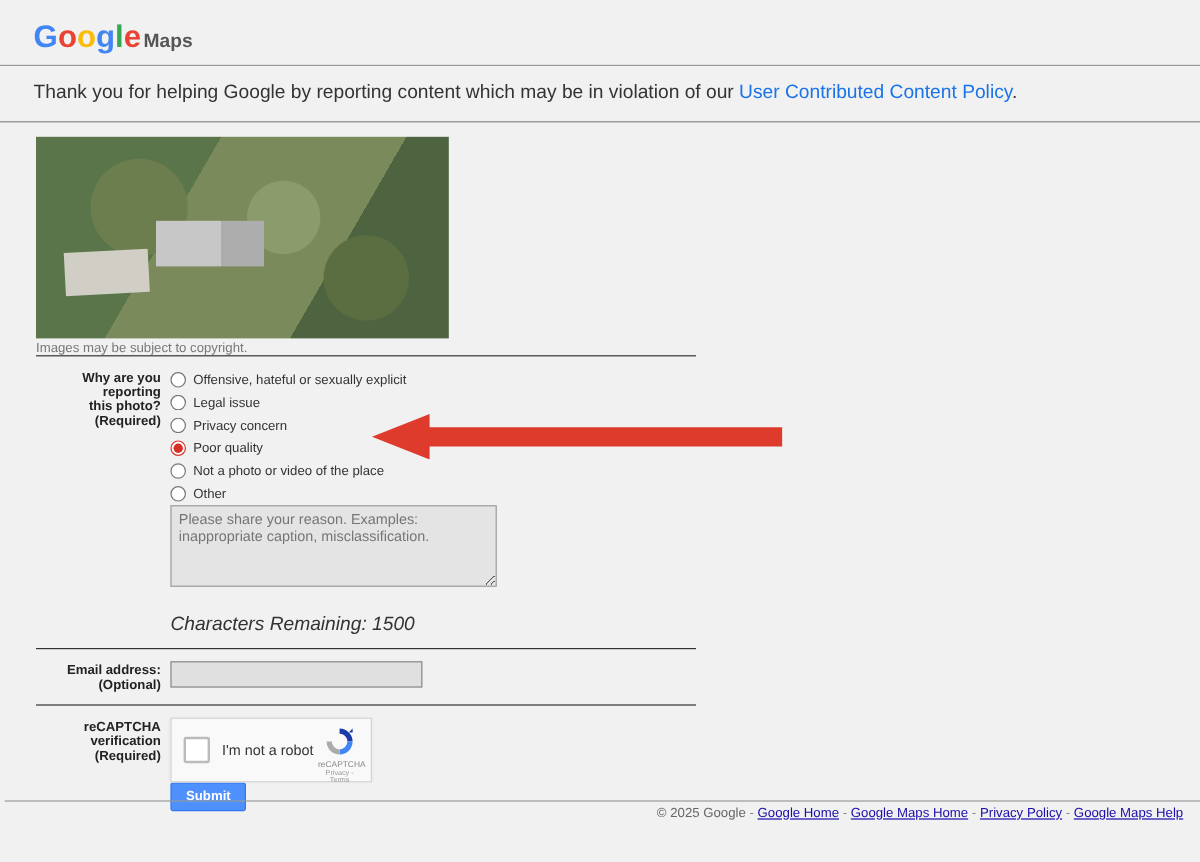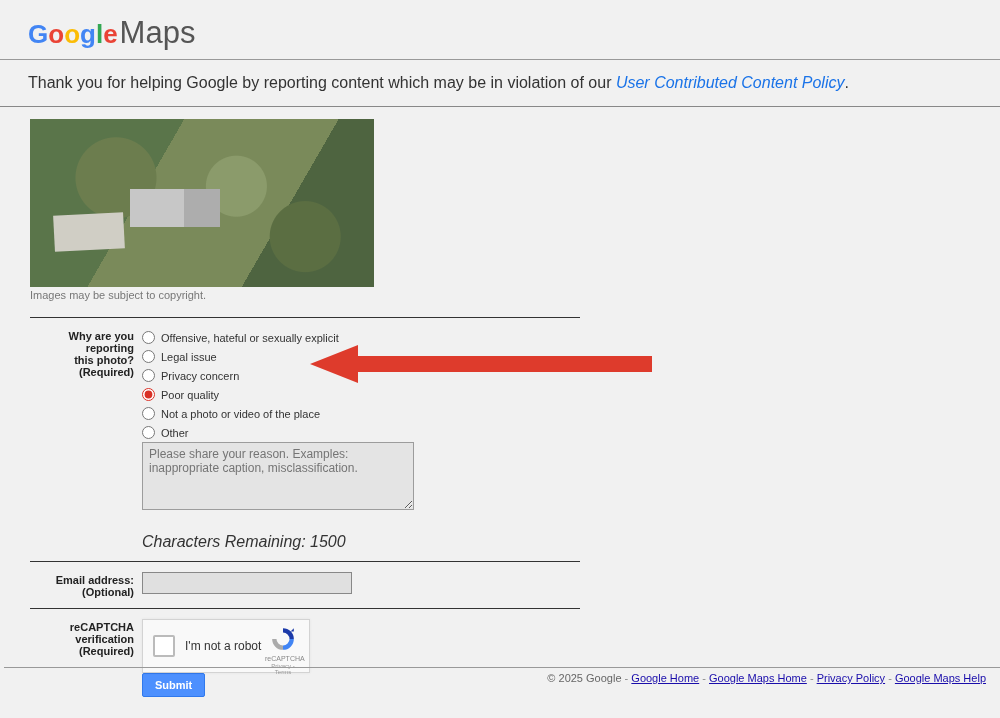--- a/index.html
+++ b/index.html
@@ -15,28 +15,28 @@
   padding: 15px 28px 8px 28px;
   border-bottom: 1px solid #999;
 }
 .logo { display: inline-block; font-size: 26px; font-weight: 600; }
 .g1 { color: #4285F4; }
 .g2 { color: #EA4335; }
 .g3 { color: #FBBC05; }
 .g4 { color: #4285F4; }
 .g5 { color: #34A853; }
 .g6 { color: #EA4335; }
-.maps { color: #555; font-weight: 400; font-size: 31px; margin-left: 2px; }
+.maps { color: #555; font-weight: 700; font-size: 16px; margin-left: 2px; }
 .intro-bar {
   padding: 14px 28px;
   border-bottom: 1px solid #888;
   font-size: 16px;
   color: #333;
 }
-.intro-bar a { color: #1a73e8; text-decoration: none; font-style: italic; }
+.intro-bar a { color: #1a73e8; text-decoration: none; }
 .content { padding: 12px 0 0 30px; width: 580px; }
 .thumb {
   width: 344px; height: 168px;
   background:
     radial-gradient(circle at 60% 40%, #8b9b6b 0 30px, transparent 31px),
     radial-gradient(circle at 25% 35%, #6c7d4e 0 40px, transparent 41px),
     radial-gradient(circle at 80% 70%, #5b6e42 0 35px, transparent 36px),
     radial-gradient(circle at 40% 70%, #7a8a5a 0 30px, transparent 31px),
     linear-gradient(120deg, #5a754a 0 35%, #7a8a5a 35% 70%, #4e6440 70% 100%);
   position: relative;
@@ -49,21 +49,21 @@
 }
 .thumb::before {
   content: "";
   position: absolute;
   left: 24px; top: 95px; width: 70px; height: 36px;
   background: #d0cec5;
   transform: rotate(-3deg);
 }
 .copyright {
   font-size: 11px; color: #777; margin-top: 2px;
-  border-bottom: 1px solid #333; padding-bottom: 16px;
+  border-bottom: 1px solid #333; padding-bottom: 0;
   width: 550px;
 }
 .form-row {
   display: flex;
   align-items: flex-start;
   padding: 10px 0;
   width: 550px;
   border-bottom: 1px solid #333;
 }
 .form-row.noborder { border-bottom: none; }

